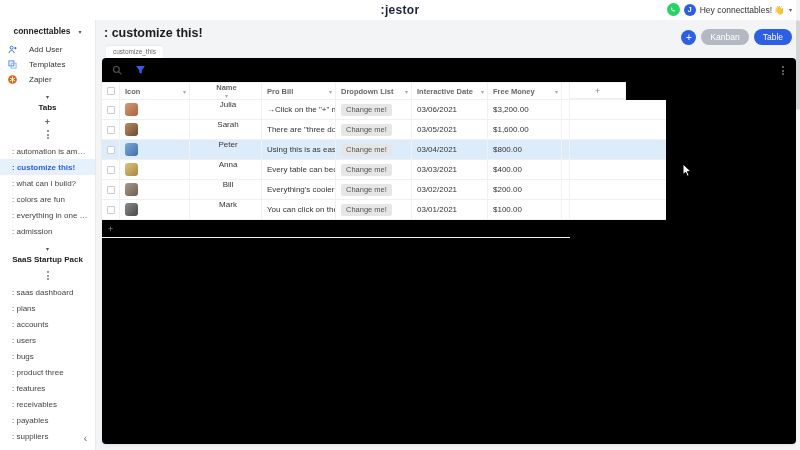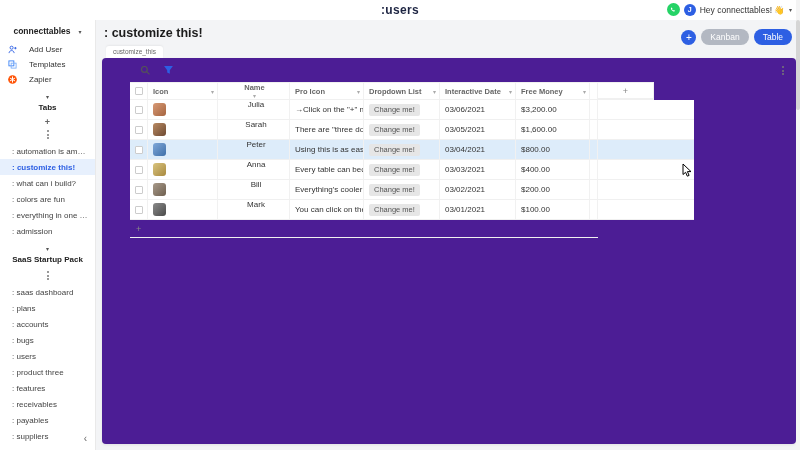--- a/index.html
+++ b/index.html
@@ -35,21 +35,21 @@
   .main { flex: 1; background: #f3f4f6; padding: 4px 4px 6px 6px; display: flex; flex-direction: column; position: relative; }
   .main-head { display: flex; align-items: flex-start; justify-content: space-between; padding: 2px 4px 0 2px; }
   .title { font-size: 12.5px; font-weight: bold; color: #1c1c1c; }
   .tabchip { display: inline-block; background: #fff; border-radius: 3px 3px 0 0; padding: 2.5px 7px; font-size: 6.5px; color: #666; margin: 5px 0 0 2px; box-shadow: 0 -1px 2px rgba(0,0,0,.05); }
   .views { display: flex; align-items: center; gap: 5px; margin-top: 3px; }
   .addbtn { width: 15px; height: 15px; border-radius: 50%; background: #2d5fe3; color: #fff; display: flex; align-items: center; justify-content: center; font-size: 10px; cursor: pointer; }
   .btn { border-radius: 8px; padding: 3px 9px; font-size: 8.5px; color: #fff; cursor: pointer; }
   .btn.kanban { background: #b3b8c2; }
   .btn.table { background: #2d5fe3; }
   
-  .panel { background: #4c1d95; border-radius: 4px; box-shadow: 0 1px 3px rgba(0,0,0,.08); flex: 1; display: flex; flex-direction: column; overflow: hidden; padding-left: 28px; }
+  .panel { background: #000000; border-radius: 4px; box-shadow: 0 1px 3px rgba(0,0,0,.08); flex: 1; display: flex; flex-direction: column; overflow: hidden; }
   .toolbar { display: flex; align-items: center; gap: 12px; padding: 7px 10px 6px; }
   .toolbar .kb { margin-left: auto; }
   
   .tbl { font-size: 8px; }
   .row { display: flex; align-items: stretch; height: 20px; width: 564px; border-bottom: 1px solid #f0f0f0; background: #fff; }
   .row.sel-row { background: #ddecfa; }
   .thead { height: 18px; width: 524px; border-top: 1px solid #f0f0f0; }
   .c { border-right: 1px solid #f1f1f1; display: flex; align-items: center; padding-left: 5px; overflow: hidden; white-space: nowrap; }
   .c.h { color: #666; font-weight: bold; font-size: 7.5px; justify-content: space-between; padding-right: 3px; }
   .hv { font-size: 6px; color: #aaa; cursor: pointer; }
@@ -73,21 +73,21 @@
   .chip { background: #e6e6e6; border-radius: 2px; padding: 1.5px 5px; font-size: 7.5px; color: #555; cursor: pointer; }
   .addrow { width: 468px; height: 18px; display: flex; align-items: center; padding-left: 6px; border-bottom: 1px solid #f0f0f0; color: #888; font-size: 9px; cursor: pointer; }
   .cursor { position: absolute; left: 586px; top: 143px; z-index: 10; pointer-events: none; }
   .winscroll { position: fixed; right: 0; top: 0; width: 4px; height: 450px; background: #f4f4f4; }
   .winscroll .thumb { position: absolute; top: 20px; width: 4px; height: 90px; background: #d5d5d5; border-radius: 2px; }
 </style>
 </head>
 <body>
 
 <div class="topbar">
-  <span class="logo">:users</span>
+  <span class="logo">:jestor</span>
   <div class="top-right">
     <span class="wa">
       <svg width="8" height="8" viewBox="0 0 10 10">
           <path d="M2.8 2.2c.3-.3.6-.3.8 0l.6.8c.2.3.1.5-.1.7l-.3.3c.3.6.9 1.2 1.5 1.5l.3-.3c.2-.2.4-.3.7-.1l.8.6c.3.2.3.5 0 .8-.4.4-1 .5-1.6.3C4.2 6.4 3 5.2 2.5 3.9c-.2-.6-.1-1.3.3-1.7z" fill="#fff"></path>
         </svg>
     </span>
     <span class="avatar">J</span>
     <span>Hey connecttables! 👋</span>
     <span class="chev">▾</span>
   </div>
@@ -148,22 +148,22 @@
       <span class="grow"></span>
       <span class="kb">
           <i></i>
           <i></i>
           <i></i>
         </span>
     </div>
     <div class="sb-item">: saas dashboard</div>
     <div class="sb-item">: plans</div>
     <div class="sb-item">: accounts</div>
+    <div class="sb-item">: users</div>
     <div class="sb-item">: bugs</div>
-    <div class="sb-item">: users</div>
     <div class="sb-item">: product three</div>
     <div class="sb-item">: features</div>
     <div class="sb-item">: receivables</div>
     <div class="sb-item">: payables</div>
     <div class="sb-item">: suppliers</div>
     <div class="sb-item">: content planner</div>
 
     <span class="collapse">‹</span>
   </div>
 
@@ -204,21 +204,21 @@
             </div>
           <div class="c h icon">
               <span>Icon</span>
               <span class="hv">▾</span>
             </div>
           <div class="c h name">
               <span>Name</span>
               <span class="hv">▾</span>
             </div>
           <div class="c h tips">
-              <span>Pro Icon</span>
+              <span>Pro Bill</span>
               <span class="hv">▾</span>
             </div>
           <div class="c h drop">
               <span>Dropdown List</span>
               <span class="hv">▾</span>
             </div>
           <div class="c h date">
               <span>Interactive Date</span>
               <span class="hv">▾</span>
             </div>

